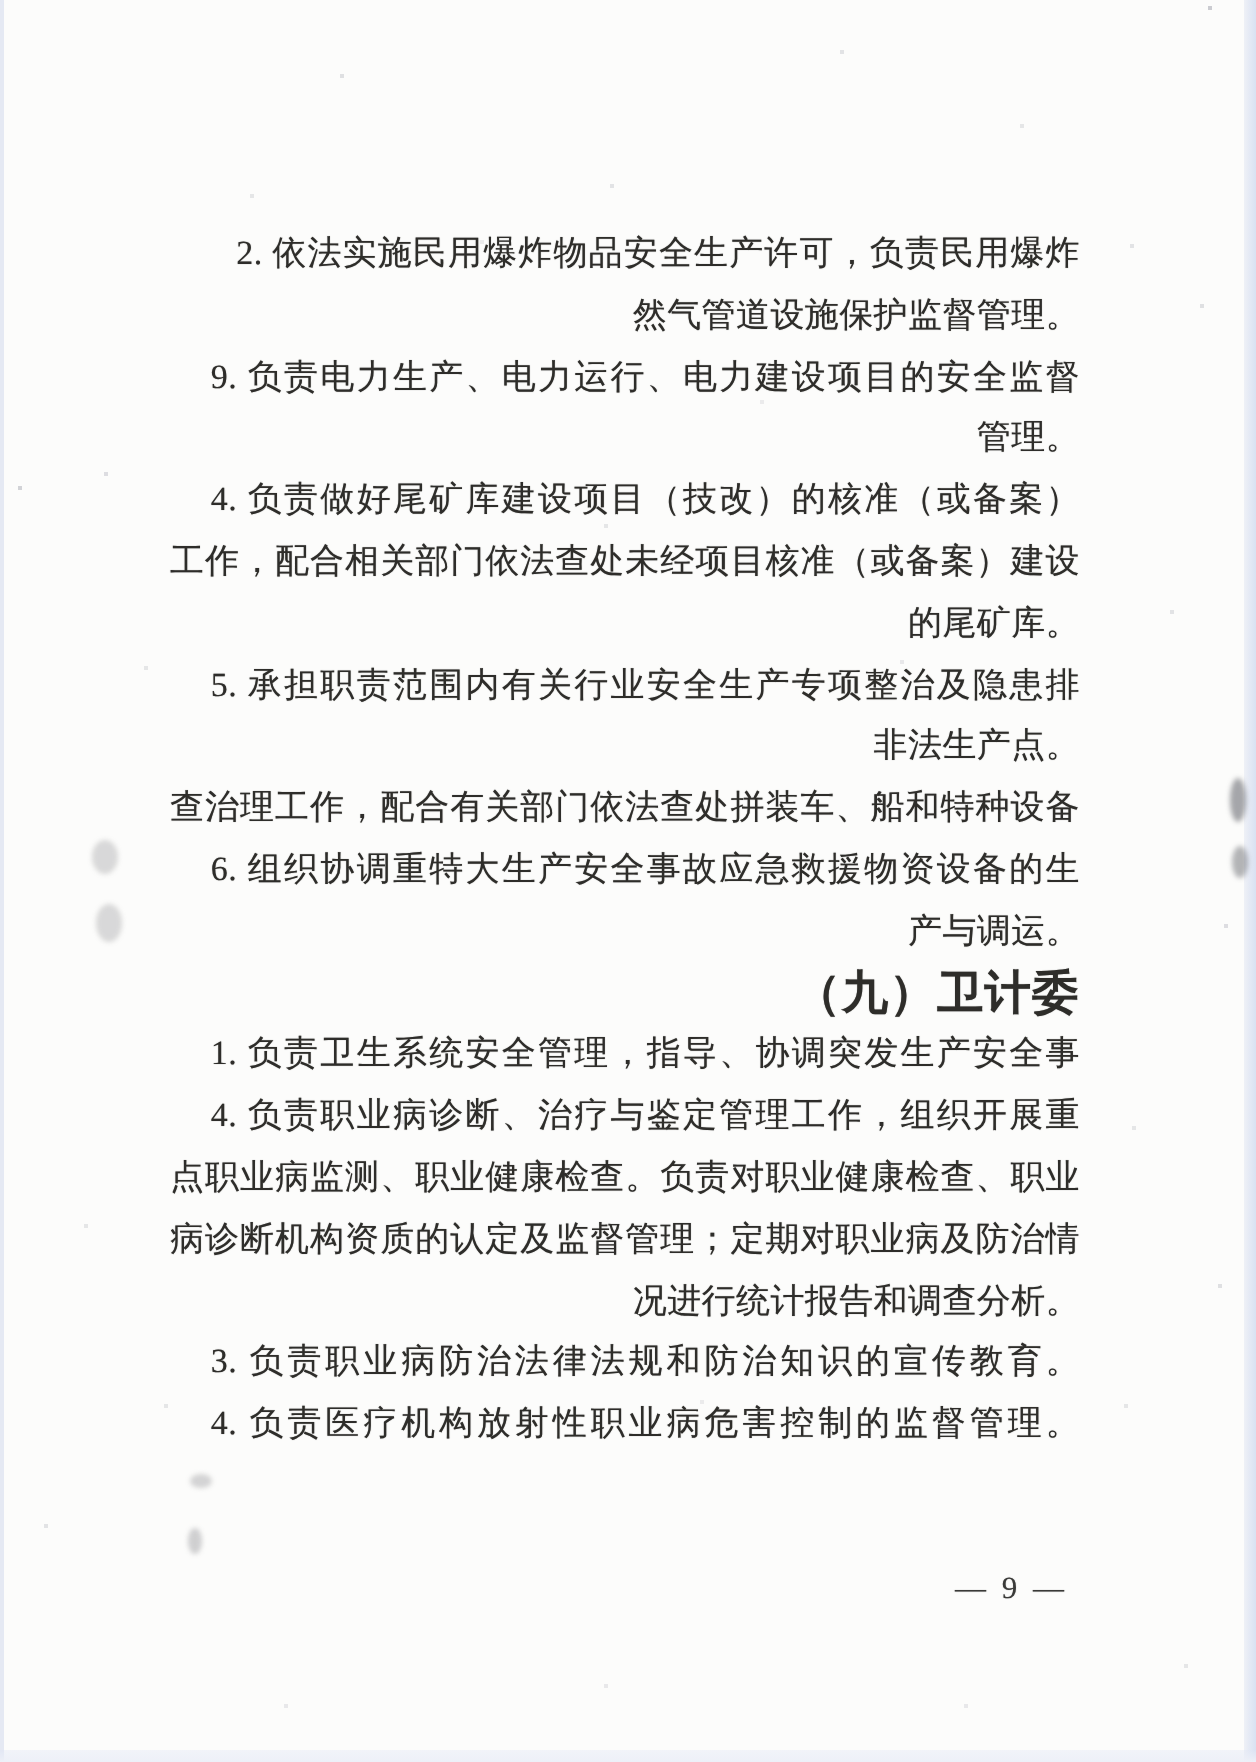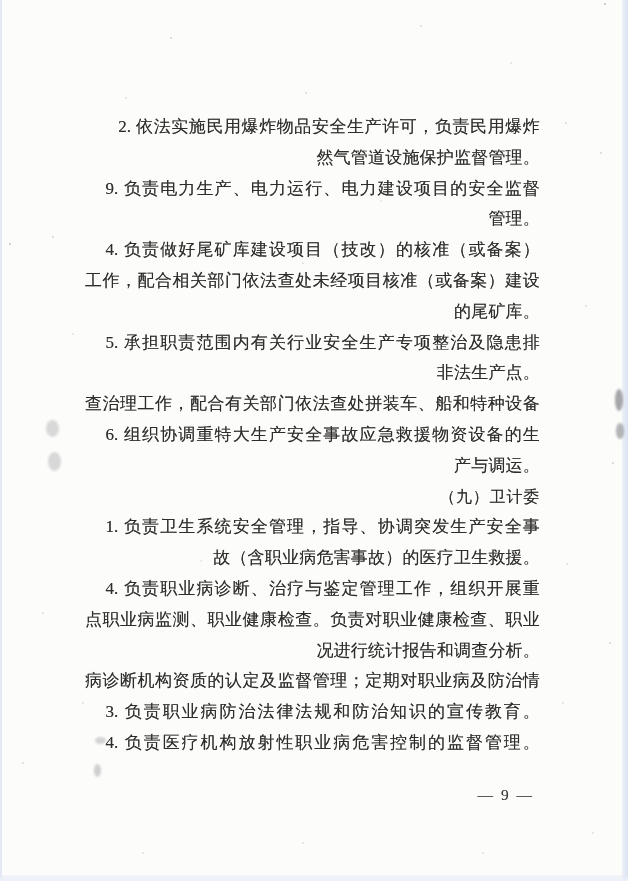--- a/index.html
+++ b/index.html
@@ -33,22 +33,22 @@
   }
   .line.fill {
     text-align: justify;
     text-align-last: justify;
     text-justify: inter-character;
   }
   .line.first { text-indent: 1.2em; }
   .para-0 .line.first { text-indent: 1.95em; }
   .line.heading {
     text-indent: 1.6em;
-    font-weight: 400;
-    font-size: 16px;
+    font-weight: 700;
+    font-size: 23px;
     letter-spacing: 0.8px;
   }
   .page-footer {
     position: absolute;
     left: 85px;
     top: 786px;
     width: 455px;
     text-align: right;
     padding-right: 6px;
     box-sizing: border-box;
@@ -152,27 +152,26 @@
       </div>
       <div class="para para-4">
         <div class="line fill first">6. 组织协调重特大生产安全事故应急救援物资设备的生</div>
         <div class="line">产与调运。</div>
       </div>
       <div class="para para-5">
         <div class="line first heading">（九）卫计委</div>
       </div>
       <div class="para para-6">
         <div class="line fill first">1. 负责卫生系统安全管理，指导、协调突发生产安全事</div>
-        <div class="line">故（含职业病危害事故）的医疗卫生救援。</div>
       </div>
       <div class="para para-7">
         <div class="line fill first">4. 负责职业病诊断、治疗与鉴定管理工作，组织开展重</div>
         <div class="line fill">点职业病监测、职业健康检查。负责对职业健康检查、职业</div>
+        <div class="line fill">病诊断机构资质的认定及监督管理；定期对职业病及防治情</div>
         <div class="line">况进行统计报告和调查分析。</div>
-        <div class="line fill">病诊断机构资质的认定及监督管理；定期对职业病及防治情</div>
       </div>
       <div class="para para-8">
         <div class="line fill first">3. 负责职业病防治法律法规和防治知识的宣传教育。</div>
       </div>
       <div class="para para-9">
         <div class="line fill first">4. 负责医疗机构放射性职业病危害控制的监督管理。</div>
       </div>
     </div>
   <div class="page-footer">— 9 —</div>
   <div class="edge-left"></div>

